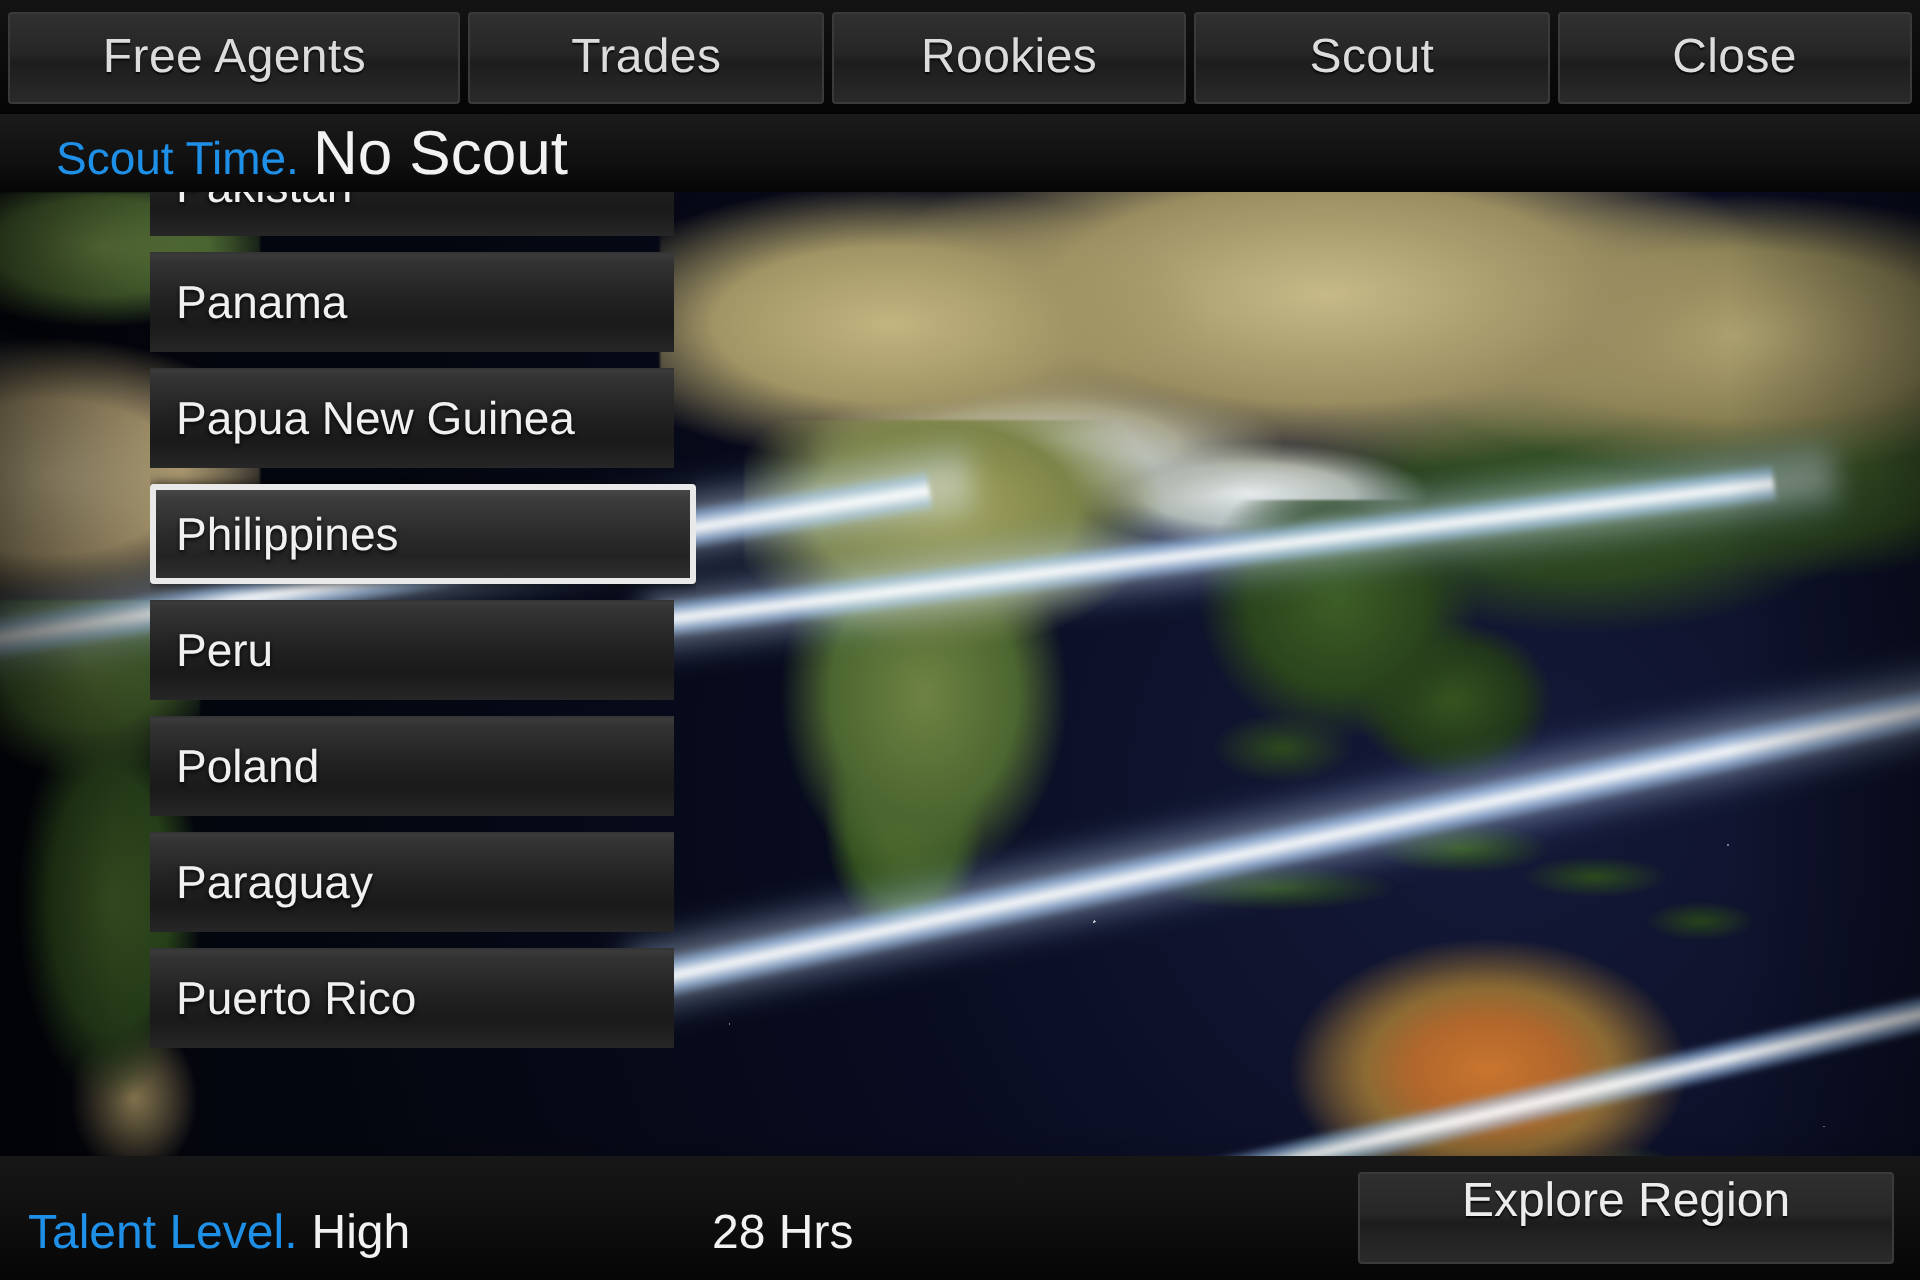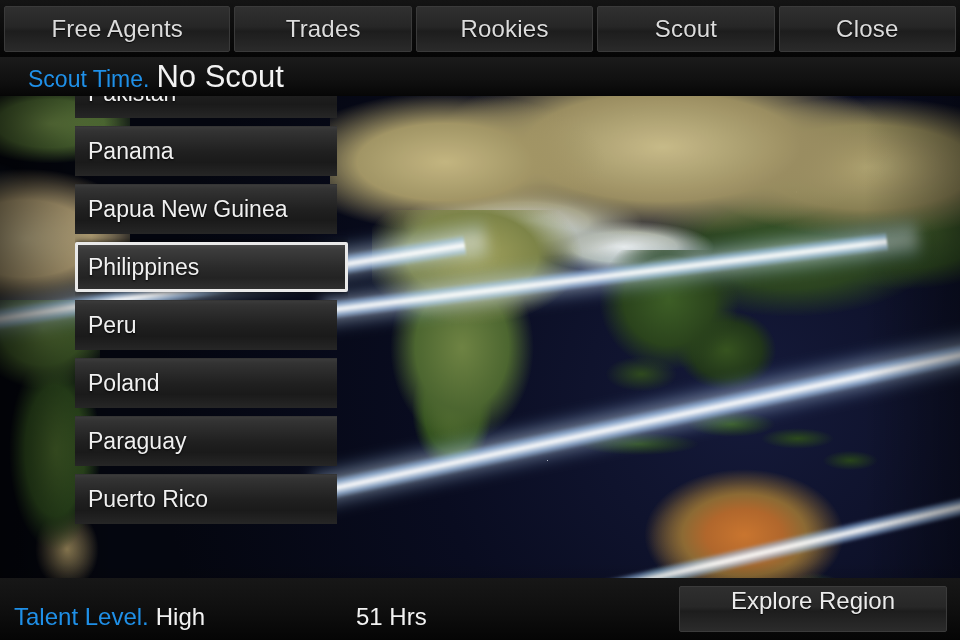--- a/index.html
+++ b/index.html
@@ -314,20 +314,20 @@
         </div>
       </div>
   </div>
 
   <div class="bottombar">
     <div class="stat" id="talent">
       <span class="k">Talent Level.</span>
       <span class="v">High</span>
     </div>
     <div class="stat" id="explore">
-      <span class="v">51 Hrs</span>
+      <span class="v">28 Hrs</span>
     </div>
     <div class="action-btn">
       <span>Explore Region</span>
     </div>
   </div>
 
 </div>
 
 </body></html>

